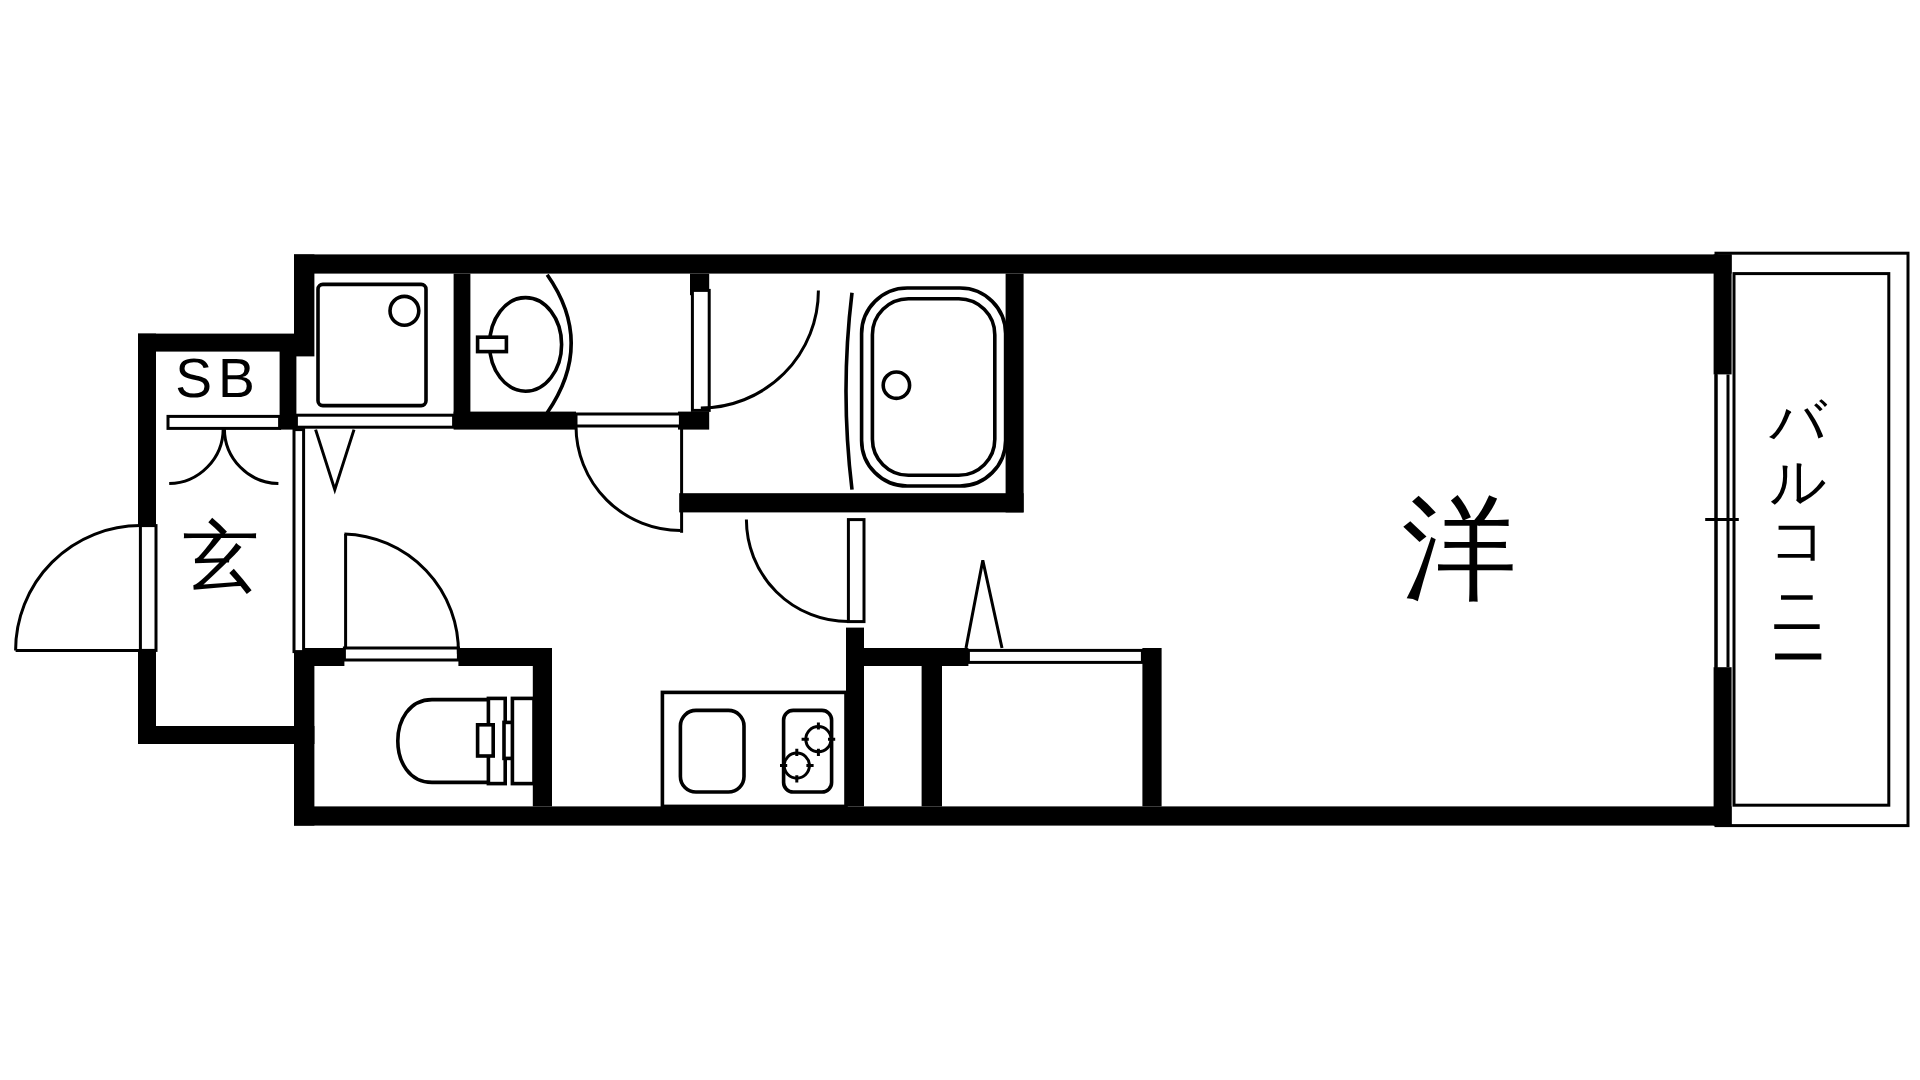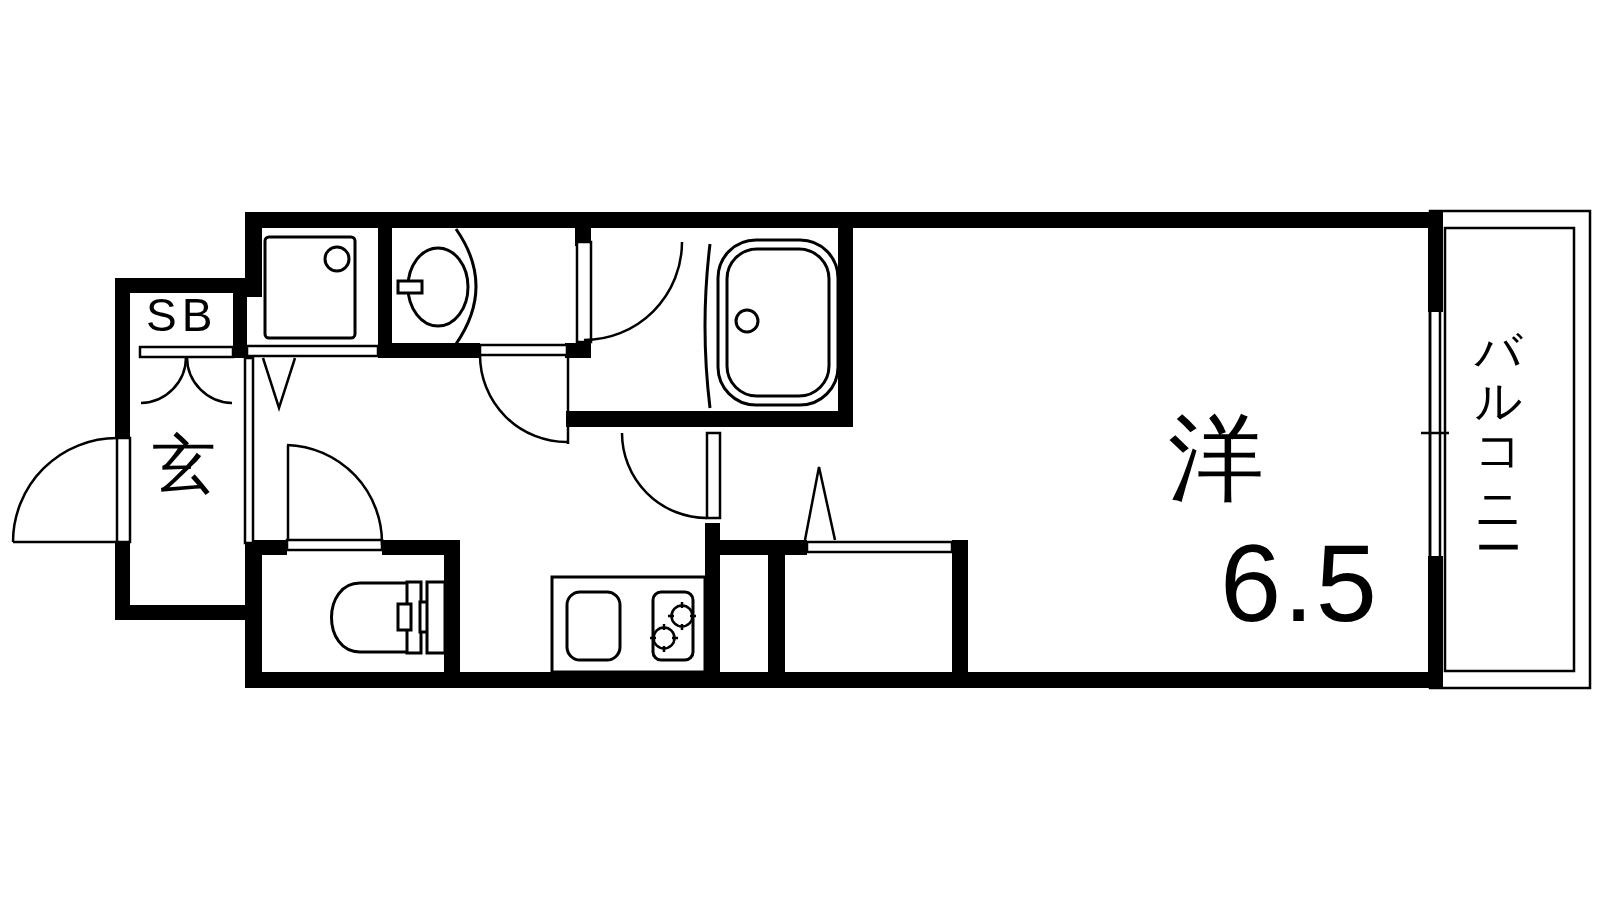--- a/index.html
+++ b/index.html
@@ -114,15 +114,14 @@
         <path d="M682,602 v6 M682,624 v6 M668,616 h6 M690,616 h6"></path>
         <circle cx="664" cy="638" r="10.5"></circle>
         <path d="M664,624 v6 M664,646 v6 M650,638 h6 M672,638 h6"></path>
       </g>
     </g>
   </svg>
 
   <div class="lbl lbl-sb">SB</div>
   <div class="lbl lbl-genkan">玄</div>
   <div class="lbl lbl-room">洋</div>
-  <div class="lbl lbl-size">6.5</div>
   <div class="lbl lbl-balcony">バルコニー</div>
 </div>
 
 </body></html>

